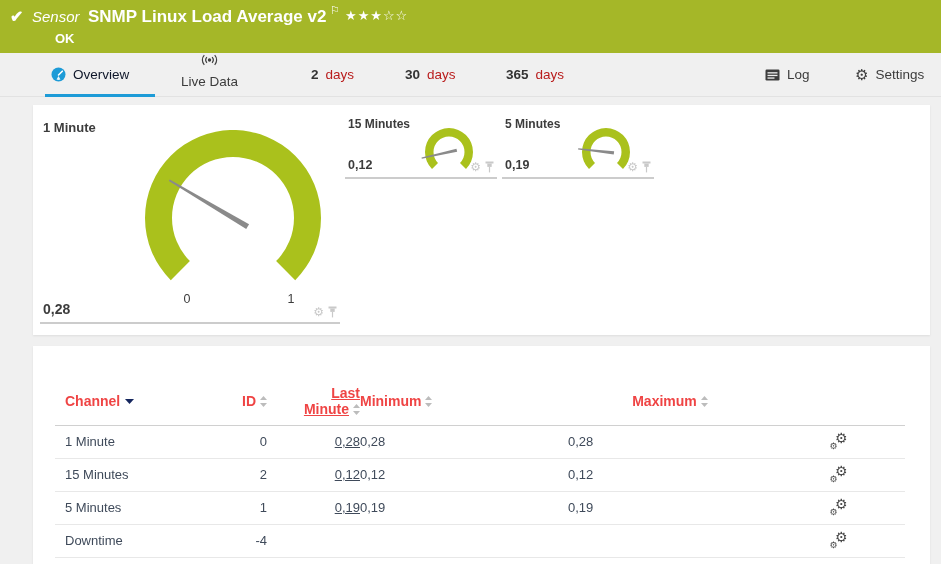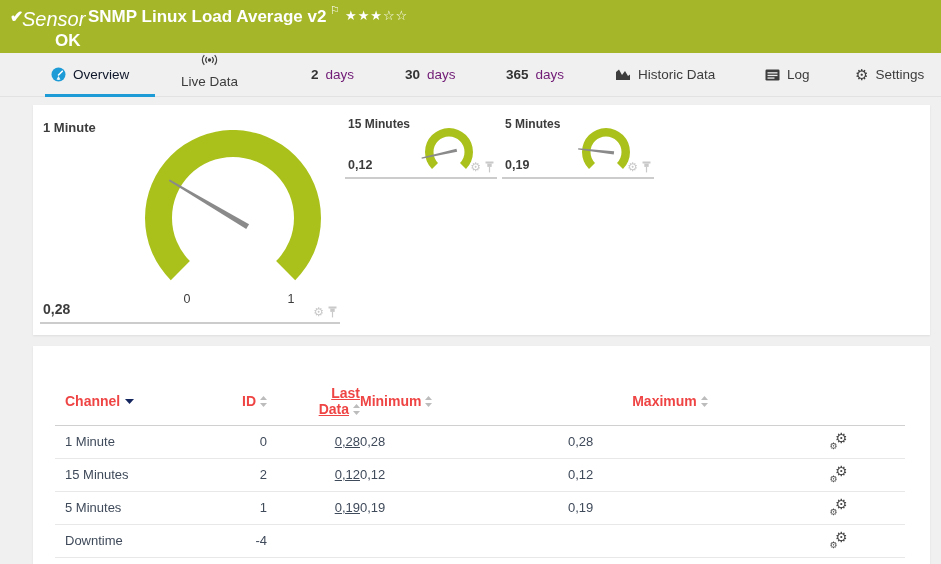--- a/index.html
+++ b/index.html
@@ -3,33 +3,33 @@
 <meta charset="utf-8">
 <style>
   * { margin:0; padding:0; box-sizing:border-box; }
   html,body { width:941px; height:564px; overflow:hidden; background:#f0f0f0;
               font-family:"Liberation Sans", sans-serif; }
   .stage { position:relative; width:941px; height:564px; background:#f0f0f0; }
 
   
   .hdr { position:absolute; left:0; top:0; width:941px; height:53px; background:#a5b728; color:#fff; }
   .hdr .check { position:absolute; left:10px; top:7px; font-size:16px; font-weight:bold; }
-  .hdr .kind  { position:absolute; left:22px; top:8px; font-size:20px; font-style:italic; font-weight:400; }
+  .hdr .kind  { position:absolute; left:32px; top:8px; font-size:15px; font-style:italic; font-weight:400; }
   .hdr .title { position:absolute; left:88px; top:7px; font-size:17px; font-weight:700; }
   .hdr .flag  { position:absolute; left:330px; top:4px; font-size:11px; }
   .hdr .stars { position:absolute; left:345px; top:8px; font-size:13px; letter-spacing:1px; cursor:pointer; }
-  .hdr .status{ position:absolute; left:55px; top:31px; font-size:17px; font-weight:700; }
+  .hdr .status{ position:absolute; left:55px; top:31px; font-size:13px; font-weight:700; }
 
   
   .tabs { position:absolute; left:0; top:53px; width:941px; height:44px; background:#f0f0f0;
           border-bottom:1px solid #e2e2e2; }
   .tab { position:absolute; top:0; height:43px; display:flex; align-items:center; gap:7px;
          font-size:13.5px; color:#3c3c3c; cursor:pointer; padding:0 6px; }
   .tab .num { font-weight:700; color:#333; }
-  .tab .lbl { color:#701a75; }
+  .tab .lbl { color:#b91c1c; }
   .tab.active { font-weight:400; color:#0f172a; }
   .tab.active::after { content:""; position:absolute; left:0; right:0; bottom:-1px; height:3px; background:#1d9bd7; }
   .tab svg, .tab .uicon { flex:0 0 auto; }
   .uicon { font-size:15px; color:#3d3d3d; line-height:1; }
 
   
   .panel { position:absolute; background:#fff; box-shadow:0 1px 2px rgba(0,0,0,0.08); }
   #panel-gauges { left:33px; top:105px; width:897px; height:230px; }
   #panel-table  { left:33px; top:346px; width:897px; height:218px; }
 
@@ -106,27 +106,20 @@
     <div class="tab" style="left:399px;text-align:right;">
       <span class="num">30</span>
       <span class="lbl">days</span>
     </div>
 
     <div class="tab" style="left:500px;">
       <span class="num">365</span>
       <span class="lbl">days</span>
     </div>
 
-    <div class="tab" style="left:609px;">
-      <svg width="16" height="13" viewBox="0 0 16 13">
-        <rect x="1" y="10" width="14" height="2" fill="#3d3d3d"></rect>
-        <polygon points="1,10 1,4 4,1.5 7,7 10,3 13,8 15,6.5 15,10" fill="#3d3d3d"></polygon>
-      </svg>
-      <span>Historic Data</span>
-    </div>
 
     <div class="tab" style="left:759px;">
       <svg width="15" height="12" viewBox="0 0 15 12">
         <rect x="0.5" y="0.5" width="14" height="11" rx="1.2" fill="#3d3d3d"></rect>
         <rect x="2.5" y="3.2" width="10" height="1.3" fill="#f0f0f0"></rect>
         <rect x="2.5" y="5.8" width="10" height="1.3" fill="#f0f0f0"></rect>
         <rect x="2.5" y="8.4" width="7" height="1.3" fill="#f0f0f0"></rect>
       </svg>
       <span>Log</span>
     </div>
@@ -203,21 +196,21 @@
               </svg>
         </th>
         <th class="col-id">
           <span>ID</span><svg class="sort" width="7" height="11" viewBox="0 0 7 11">
                 <polygon points="3.5,0 7,4 0,4" fill="#bcbcbc"></polygon>
                 <polygon points="0,7 7,7 3.5,11" fill="#bcbcbc"></polygon>
               </svg>
         </th>
         <th class="col-last">
           <div>Last</div>
-          <div><span>Data</span><svg class="sort" width="7" height="11" viewBox="0 0 7 11">
+          <div><span>Minute</span><svg class="sort" width="7" height="11" viewBox="0 0 7 11">
                   <polygon points="3.5,0 7,4 0,4" fill="#bcbcbc"></polygon>
                   <polygon points="0,7 7,7 3.5,11" fill="#bcbcbc"></polygon>
                 </svg></div>
         </th>
         <th class="col-min">
           <span>Minimum</span><svg class="sort" width="7" height="11" viewBox="0 0 7 11">
                 <polygon points="3.5,0 7,4 0,4" fill="#bcbcbc"></polygon>
                 <polygon points="0,7 7,7 3.5,11" fill="#bcbcbc"></polygon>
               </svg>
         </th>

